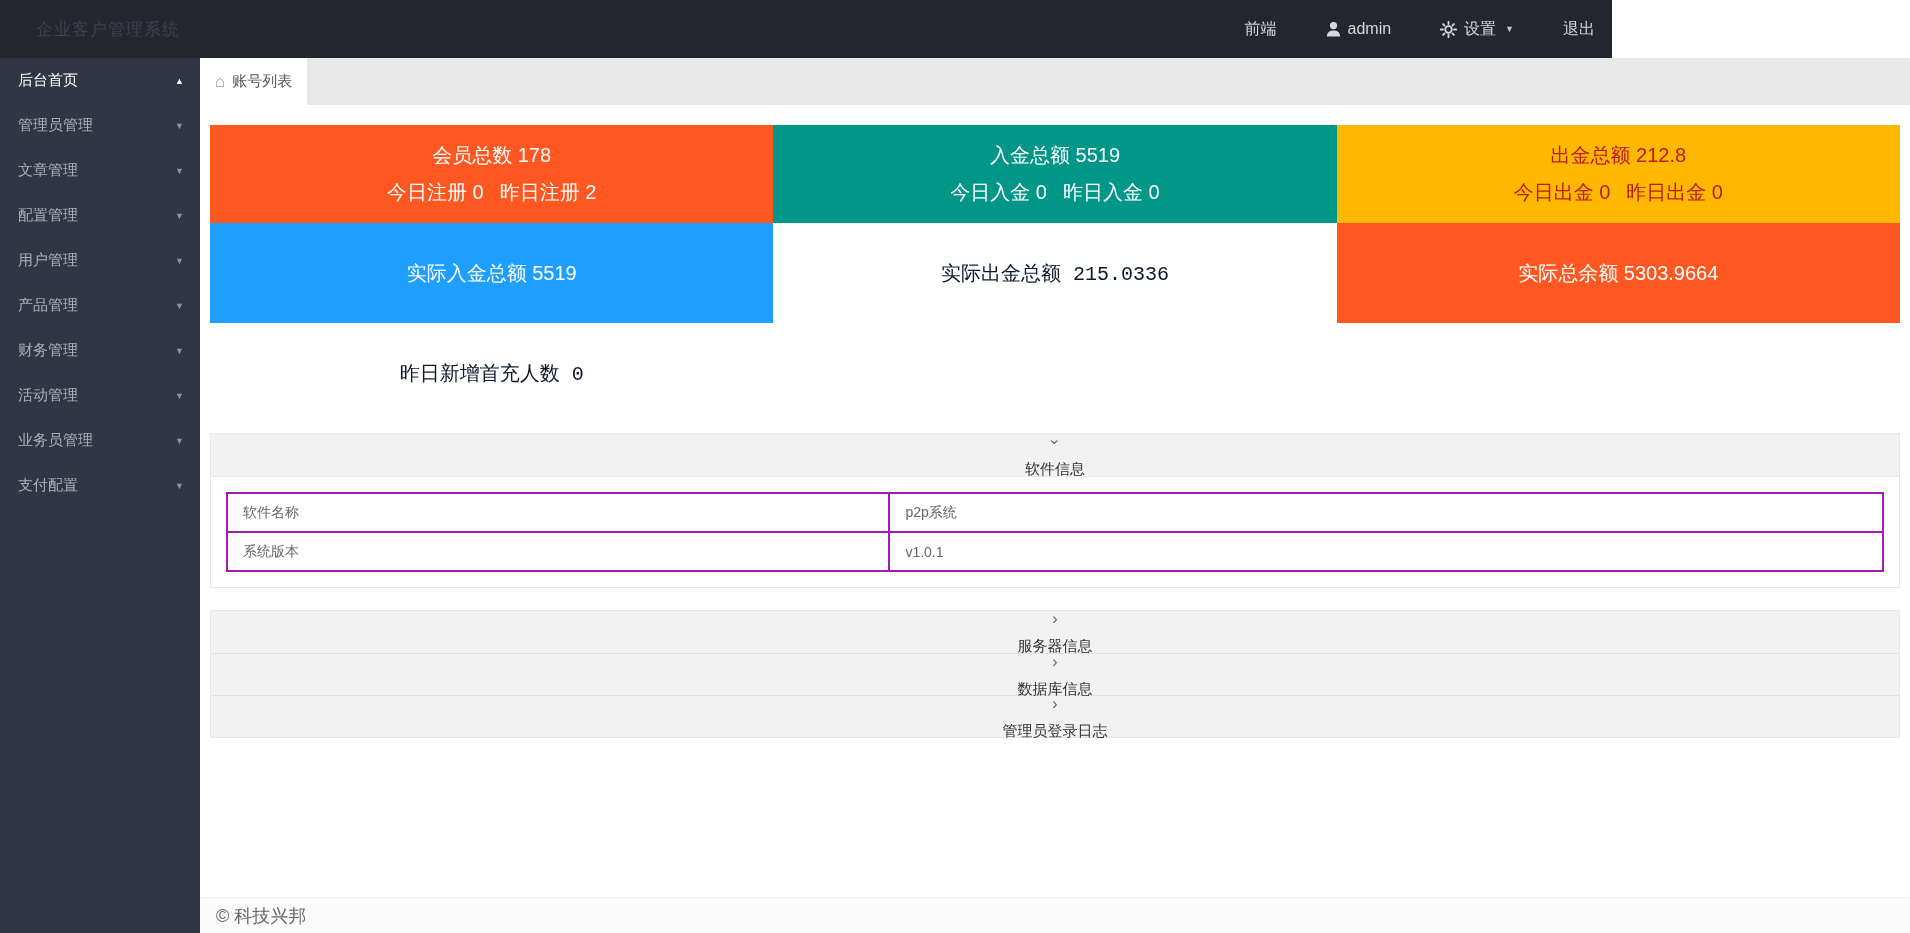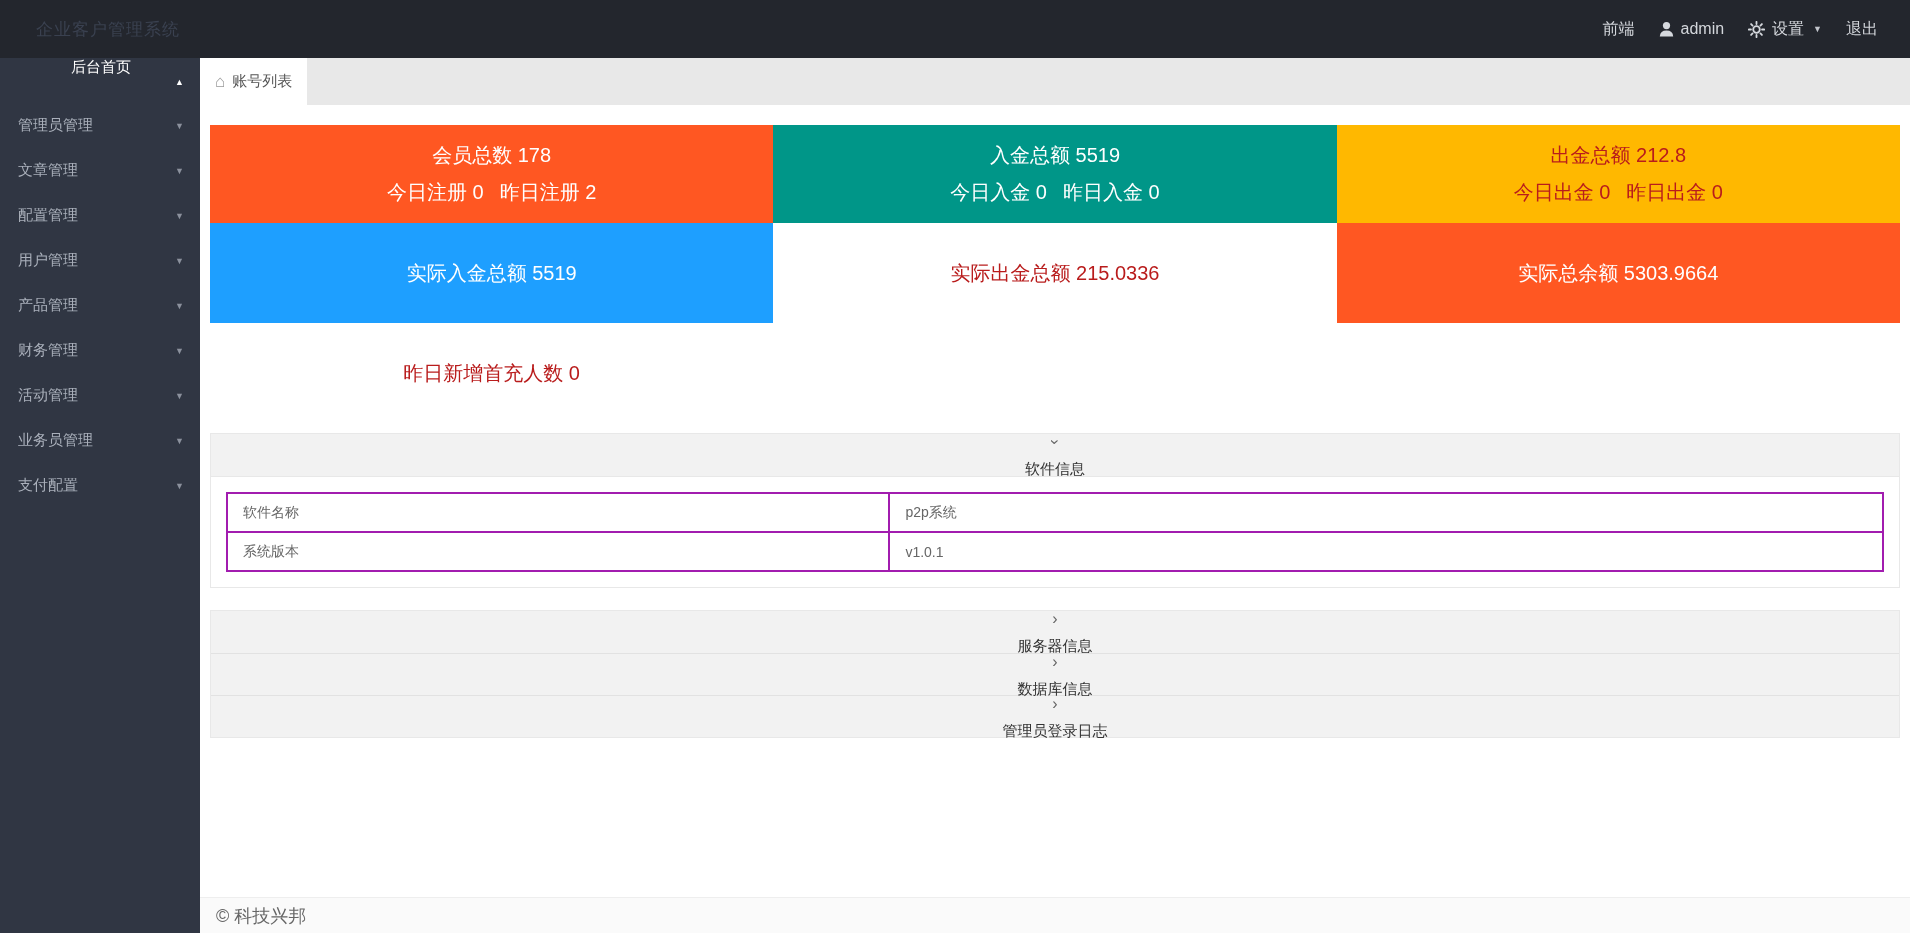--- a/index.html
+++ b/index.html
@@ -1,34 +1,34 @@
 <!DOCTYPE html>
 <html><head>
 <meta charset="utf-8">
 <style>
   * { margin:0; padding:0; box-sizing:border-box; }
   html,body { width:1910px; height:933px; overflow:hidden; background:#fff;
               font-family:"Liberation Sans","DejaVu Sans",sans-serif; }
 
   
-  .topbar { position:absolute; left:0; top:0; width:1910px; height:58px;
+  .topbar { position:absolute; left:0; top:0; width:1612px; height:58px;
             background:#23262d; display:flex; align-items:center; z-index:5; }
   .brand  { padding-left:36px; font-size:17px; color:#3a4150; letter-spacing:1px; }
-  .topbar-right { margin-left:auto; display:flex; align-items:center; gap:24px;
-                  padding-right:32px; font-size:16px; color:#d4d7dc; }
+  .topbar-right { margin-left:auto; display:flex; align-items:center; gap:49px;
+                  padding-right:17px; font-size:16px; color:#d4d7dc; }
   .tb-item { display:flex; align-items:center; gap:7px; cursor:pointer; color:#d4d7dc; text-decoration:none; }
   .tb-caret { font-size:9px; color:#c2c5cc; margin-left:2px; }
 
   
   .sidebar { position:absolute; left:0; top:58px; width:200px; height:875px;
              background:#303643; }
   .side-item { height:45px; display:flex; align-items:center; padding:0 16px 0 18px;
                font-size:15px; color:#aab0bb; cursor:pointer; }
   .side-item .side-caret { margin-left:auto; font-size:9px; color:#8b919d; }
-  .side-item.active { color:#ffffff;flex-direction:column; }
+  .side-item.active { color:#ffffff; }
   .side-item.active .side-caret { color:#ffffff; }
 
   
   .main { position:absolute; left:200px; top:58px; width:1710px; height:875px;
           background:#ffffff; display:flex; flex-direction:column; }
   .tabbar { height:47px; background:#e8e8e8; display:flex; align-items:flex-end; flex:0 0 auto; }
   .tab { height:47px; background:#ffffff; display:flex; align-items:center; gap:7px;
          padding:0 15px; font-size:15px; color:#555; cursor:pointer; }
   .tab .home-icon { font-size:17px; color:#999; }
 
@@ -37,21 +37,21 @@
   
   .cards { display:grid; grid-template-columns:1fr 1fr 1fr;
            grid-template-rows:98px 100px 100px; }
   .cell { display:flex; flex-direction:column; align-items:center; justify-content:center; gap:10px; }
   .cell .card-title { font-size:20px; }
   .cell .card-sub { display:flex; gap:16px; font-size:20px; }
   .bg-orange { background:#FF5722; color:#fff; }
   .bg-teal   { background:#009688; color:#fff; }
   .bg-yellow { background:#FFB800; color:#b91c1c; }
   .bg-blue   { background:#1E9FFF; color:#fff; }
-  .bg-white  { background:#ffffff; color:#b91c1c; }
+  .bg-white  { background:#ffffff; color:#0f172a;font-family:Liberation Mono, monospace; }
 
   
   .collapse { margin-top:10px; border:1px solid #e8e8e8; }
   .collapse-title { height:42px; background:#f2f2f2; display:flex; align-items:center;
                     gap:10px; padding:0 15px; font-size:15px; color:#333; cursor:pointer;flex-direction:column; }
   .collapse-title + .collapse-title { border-top:1px solid #e2e2e2; }
   .chev { font-size:16px; color:#666; line-height:1; display:inline-block; }
   .chev.open { transform:rotate(90deg); }
   .collapse-body { background:#fff; padding:15px; border-top:1px solid #e8e8e8; }
   .info-table { width:100%; border-collapse:collapse; font-size:14px; color:#666; }

